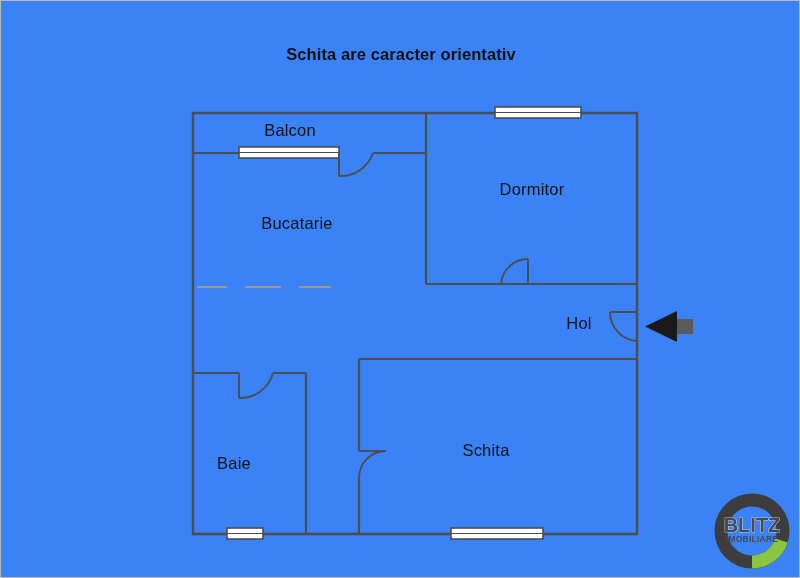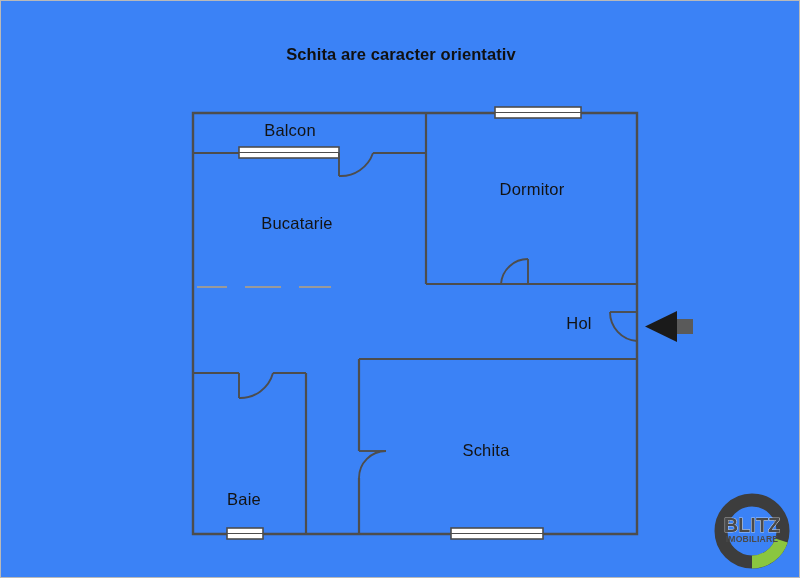--- a/index.html
+++ b/index.html
@@ -138,21 +138,21 @@
       <path d="M 644 325.5 L 676 310 L 676 341 Z" fill="#1a1a1a"></path>
       <rect x="660" y="318" width="16" height="15" fill="#1a1a1a"></rect>
     </g>
 
   </svg>
 
   <div class="room-label" style="left:289px; top:129px;">Balcon</div>
   <div class="room-label" style="left:296px; top:222px;">Bucatarie</div>
   <div class="room-label" style="left:531px; top:188px;">Dormitor</div>
   <div class="room-label" style="left:538px; top:322px;margin-left:40px;">Hol</div>
-  <div class="room-label" style="left:243px; top:462px;margin-top:36px;">Baie</div>
+  <div class="room-label" style="left:233px; top:462px;">Baie</div>
   <div class="room-label" style="left:485px; top:449px;">Schita</div>
 
   <svg id="logo" viewBox="0 0 78 78">
     <circle cx="39" cy="39" r="31" fill="none" stroke="#3d3d3d" stroke-width="13"></circle>
     <path d="M 39 70 A 31 31 0 0 0 68.5 48.5" fill="none" stroke="#8ac63f" stroke-width="13"></path>
     <text x="39" y="40" text-anchor="middle" font-family="Liberation Sans, sans-serif" font-size="20" font-weight="bold" fill="#4a4a4a" stroke="#ffffff" stroke-width="0.6" paint-order="stroke">BLITZ</text>
     <text x="39" y="50" text-anchor="middle" font-family="Liberation Sans, sans-serif" font-size="8.6" font-weight="bold" fill="#4a4a4a" letter-spacing="0.2">IMOBILIARE</text>
   </svg>
 
 </div>

